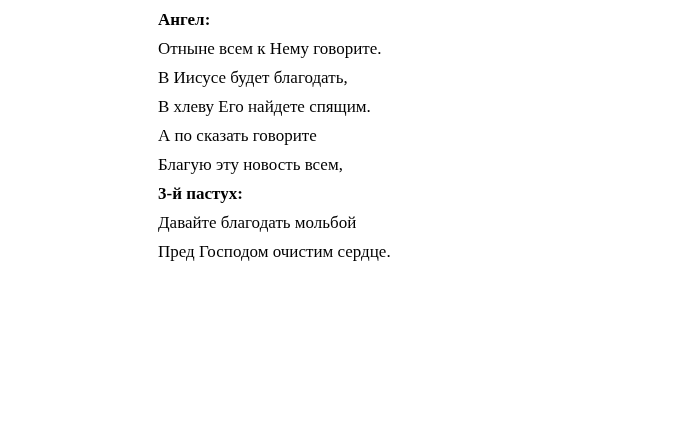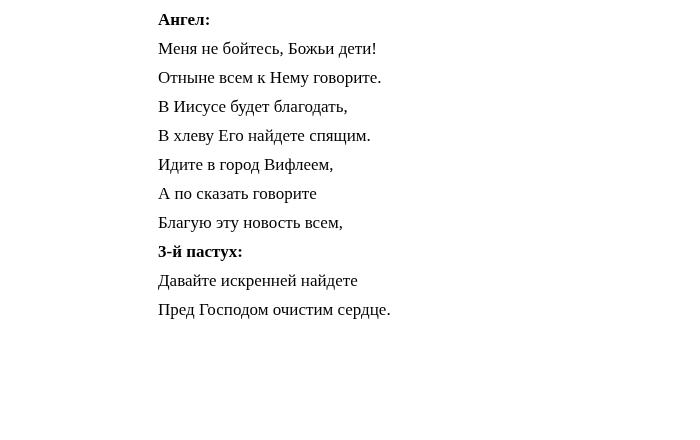--- a/index.html
+++ b/index.html
@@ -34,24 +34,22 @@
   .line.speaker {
     font-weight: bold;
   }
 </style>
 </head>
 <body>
 
 <div class="page">
   <div class="text-block">
     <p class="line speaker">Ангел:</p>
-    <p class="line">Меня не бойтесь, Божьи дети!</p>
     <p class="line">Отныне всем к Нему говорите.</p>
     <p class="line">В Иисусе будет благодать,</p>
     <p class="line">В хлеву Его найдете спящим.</p>
-    <p class="line">Идите в город Вифлеем,</p>
     <p class="line">А по сказать говорите</p>
     <p class="line">Благую эту новость всем,</p>
     <p class="line speaker">3-й пастух:</p>
-    <p class="line">Давайте искренней найдете</p>
+    <p class="line">Давайте благодать мольбой</p>
     <p class="line">Пред Господом очистим сердце.</p>
   </div>
 </div>
 
 </body></html>

